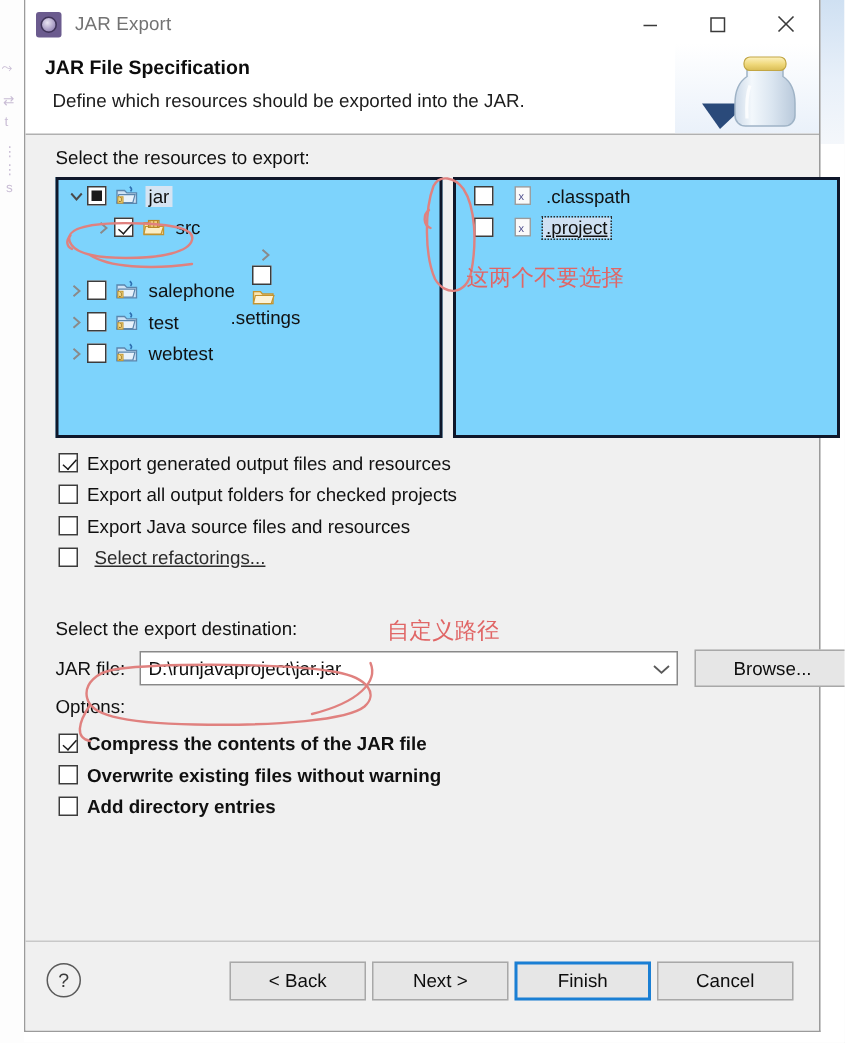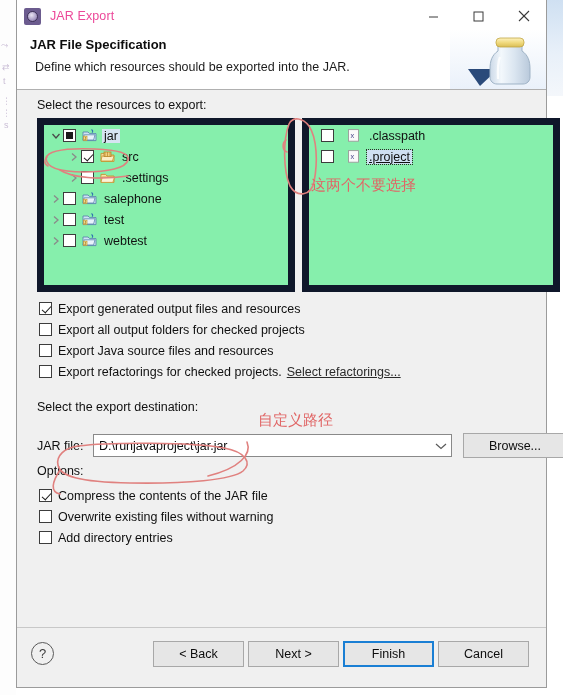--- a/index.html
+++ b/index.html
@@ -82,21 +82,21 @@
     position: absolute;
     left: 3px; top: 3px;
     width: 11px; height: 11px;
     border-radius: 50%;
     background: radial-gradient(circle at 40% 35%, #e9e4f2 0%, #b9aed0 45%, #7c6aa3 100%);
     border: 1.5px solid #3f3358;
     box-sizing: border-box;
   }
   #window-title {
     font-size: 12.5px;
-    color: #ec4899;
+    color: #737373;
     letter-spacing: .1px;
   }
   #wincontrols {
     margin-left: auto;
     display: flex;
     height: 32px;
   }
   .wbtn {
     width: 45px; height: 32px;
     display: flex; align-items: center; justify-content: center;
@@ -147,22 +147,22 @@
   .lbl {
     font-size: 12.5px;
     color: #101010;
   }
 
   
   #pane-label { position: absolute; left: 20px; top: 8px; }
   .pane {
     position: absolute;
     top: 28px;
-    background: #86efac;
-    border: 7px solid #0f172a;
+    background: #7dd3fc;
+    border: 2px solid #0f172a;
     box-sizing: border-box;
     overflow: hidden;
   }
   #pane-tree  { left: 20px;  width: 258px; height: 174px; }
   #pane-files { left: 285px; width: 258px; height: 174px; }
 
   
   .trow {
     height: 21px;
     display: flex;
@@ -222,21 +222,21 @@
   .optrow .cbx { margin-right: 6px; }
   .linklike {
     color: #2b2b2b;
     text-decoration: underline;
     margin-left: 5px;
   }
 
   #opts-block { position: absolute; left: 22px; top: 208px; }
 
   
-  #dest-label { position: absolute; left: 20px; top: 310px; }
+  #dest-label { position: absolute; left: 20px; top: 322px; }
   #jar-row {
     position: absolute;
     left: 20px; top: 343px;
     display: flex; align-items: center;
     width: 510px;
   }
   #jar-file-label { font-size: 12.5px; width: 56px; flex: 0 0 auto; }
   #jar-combo {
     width: 359px; height: 23px;
     background: #ffffff;
@@ -262,21 +262,21 @@
     background: #e6e6e6;
     border: 1px solid #a8a8a8;
     box-sizing: border-box;
     display: flex; align-items: center; justify-content: center;
     font-size: 12.5px;
     color: #0d0d0d;
     flex: 0 0 auto;
   }
 
   #options-label { position: absolute; left: 20px; top: 374px; }
-  #opts2-block { position: absolute; left: 22px; top: 395px; }
+  #opts2-block { position: absolute; left: 22px; top: 395px; font-weight: bold; }
 
   
   #footer {
     flex: 0 0 auto;
     height: 59px;
     background: #f0f0f0;
     border-top: 1px solid #c8c8c8;
     position: relative;
   }
   #help-btn {
@@ -429,21 +429,21 @@
                 <path d="M2 4.4 L6.6 4.4 L8 6 L15 6 L15 12.4 L2 12.4 Z" fill="#f6dca0" stroke="#c4942f" stroke-width="0.9"></path>
                 <path d="M3 7 L15 7 L13.4 12 L2 12 Z" fill="#fbeec6" stroke="#c4942f" stroke-width="0.8"></path>
                 <rect x="5" y="3" width="7" height="4.6" fill="#f2cf80" stroke="#b9862a" stroke-width="0.8"></rect>
                 <line x1="6" y1="3" x2="6" y2="7.6" stroke="#b9862a" stroke-width="0.7"></line>
                 <line x1="8.5" y1="3" x2="8.5" y2="7.6" stroke="#b9862a" stroke-width="0.7"></line>
                 <line x1="11" y1="3" x2="11" y2="7.6" stroke="#b9862a" stroke-width="0.7"></line>
               </svg>
             </span>
             <span class="tlabel">src</span>
           </div>
-          <div class="trow" style="padding-left: 22px;">
+          <div class="trow" style="padding-left: 22px; flex-direction: column;">
             <span class="arrow">
               <svg width="10" height="10" viewBox="0 0 10 10">
                 <polyline points="3,1.5 7,5 3,8.5" fill="none" stroke="#8a8a8a" stroke-width="1.3"></polyline>
               </svg>
             </span>
             <span class="cbx"></span>
             <span class="ficon">
               <svg width="17" height="15" viewBox="0 0 17 15">
                 <path d="M2 4.4 L6.6 4.4 L8 6 L15 6 L15 12.4 L2 12.4 Z" fill="#f9e4b0" stroke="#c4942f" stroke-width="0.9"></path>
                 <path d="M3.2 7 L15.6 7 L13.8 12.4 L2 12.4 Z" fill="#fdf3d8" stroke="#c4942f" stroke-width="0.8"></path>
@@ -543,21 +543,20 @@
         <div class="optrow">
           <span class="cbx"></span>
           <span>Export all output folders for checked projects</span>
         </div>
         <div class="optrow">
           <span class="cbx"></span>
           <span>Export Java source files and resources</span>
         </div>
         <div class="optrow">
           <span class="cbx"></span>
-          <span>Export refactorings for checked projects.</span>
           <span class="linklike">Select refactorings...</span>
         </div>
       </div>
 
     <div id="dest-label" class="lbl">Select the export destination:</div>
 
     <div id="jar-row">
       <div id="jar-file-label" class="lbl">JAR file:</div>
       <div id="jar-combo">
         <span id="jar-value">D:\runjavaproject\jar.jar</span>

